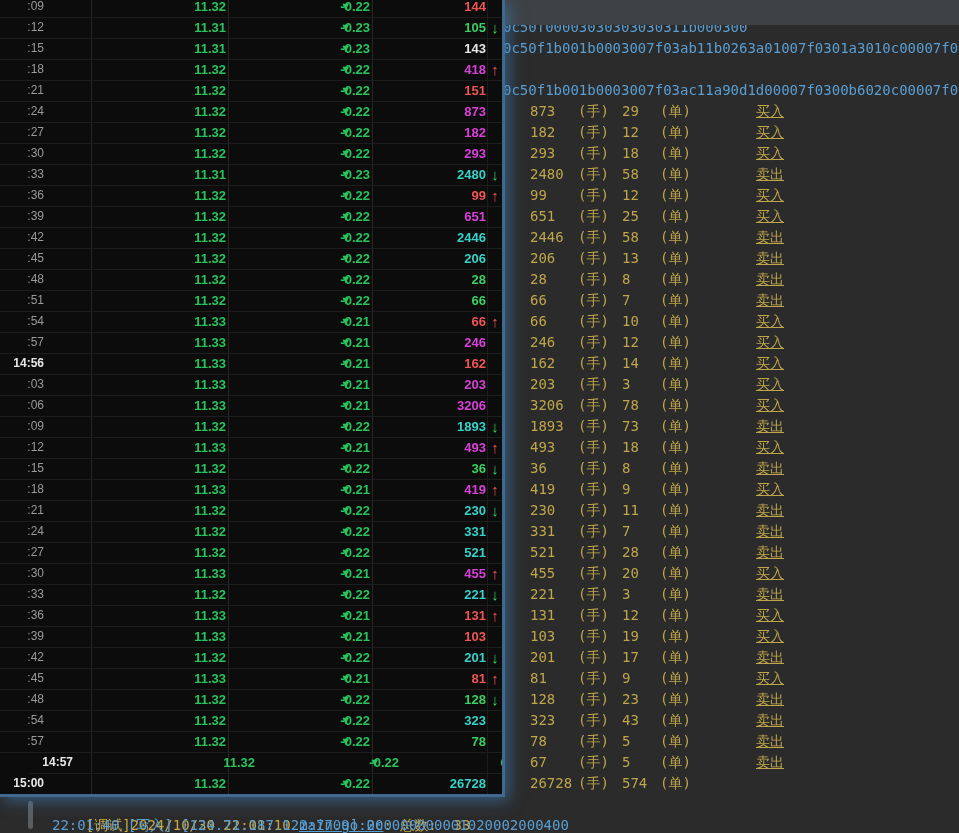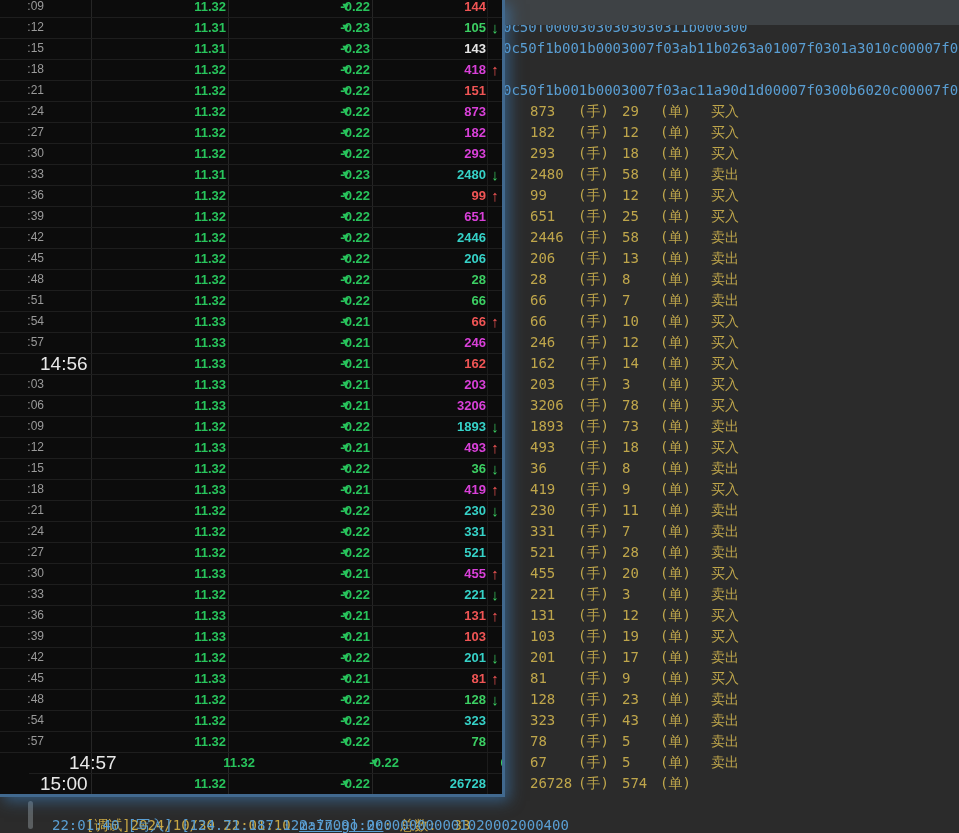--- a/index.html
+++ b/index.html
@@ -6,35 +6,35 @@
   body{width:959px;height:833px;background:#2b2b2b;overflow:hidden;position:relative;
        font-family:"Liberation Sans",sans-serif;}
   
   .console-band{position:absolute;left:0;top:0;width:959px;height:25px;background:#3e4245;z-index:2;}
   .console{position:absolute;left:0;top:0;width:959px;height:833px;z-index:1;}
   .conline{position:absolute;height:21px;line-height:21px;white-space:pre;
            font-family:"DejaVu Sans Mono","Liberation Mono",monospace;font-size:14px;}
   .hexline{color:#5a9fd4;left:503px;}
   .tradeline{color:#bfa64b;left:0;width:959px;}
   .tradeline span{position:absolute;top:0;line-height:21px;}
-  .tf-vol{left:530px;} .tf-hand{left:578px;} .tf-cnt{left:595px;margin-left:27px;} .tf-ord{left:660px;} .tf-dir{left:711px;}
+  .tf-vol{left:530px;} .tf-hand{left:578px;} .tf-cnt{left:595px;margin-left:27px;} .tf-ord{left:660px;} .tf-dir{left:756px;text-decoration:underline;}
   .dbgline{left:52px;color:#c9a845;z-index:4;}
   .dbgline a{color:#5a9fd4;text-decoration:underline;cursor:pointer;}
   .writeline{left:52px;color:#5a9fd4;z-index:4;}
   .mini-scrollbar{position:absolute;left:28px;top:801px;width:5px;height:28px;background:#5a5e60;
                   border-radius:3px;z-index:5;}
   
   .tick-window{position:absolute;left:0;top:0;width:502px;height:794px;background:#0c0c0c;
                border-right:3px solid #41698f;border-bottom:3px solid #41698f;
                box-shadow:4px 4px 14px rgba(64,140,210,.5);z-index:3;overflow:hidden;}
   .vsep{position:absolute;top:0;width:1px;height:794px;background:#262626;}
   .trow{position:absolute;left:0;width:502px;height:21px;border-bottom:1px solid #1e1e1e;}
   .trow span{position:absolute;top:0;height:21px;line-height:21px;}
   .c-time{left:0;width:44px;text-align:right;color:#9a9a9a;font-size:12px;}
-  .c-time.full{color:#e8e8e8;font-weight:400;font-size:19px;padding-left:40px;}
+  .c-time.full{color:#e8e8e8;font-weight:700;font-size:12px;}
   .c-price{left:95px;width:131px;text-align:right;font-weight:700;font-size:13px;color:#28c45c;}
   .c-change{left:232px;width:138px;text-align:right;font-weight:700;font-size:13px;color:#28c45c;}
   .c-change .tri{font-size:11px;margin-right:7px;}
   .c-vol{left:376px;width:110px;text-align:right;font-weight:700;font-size:13px;}
   .c-arrow{left:488px;width:14px;text-align:center;font-weight:700;font-size:15px;}
 </style>
 </head>
 <body>
 
 <div class="console">

